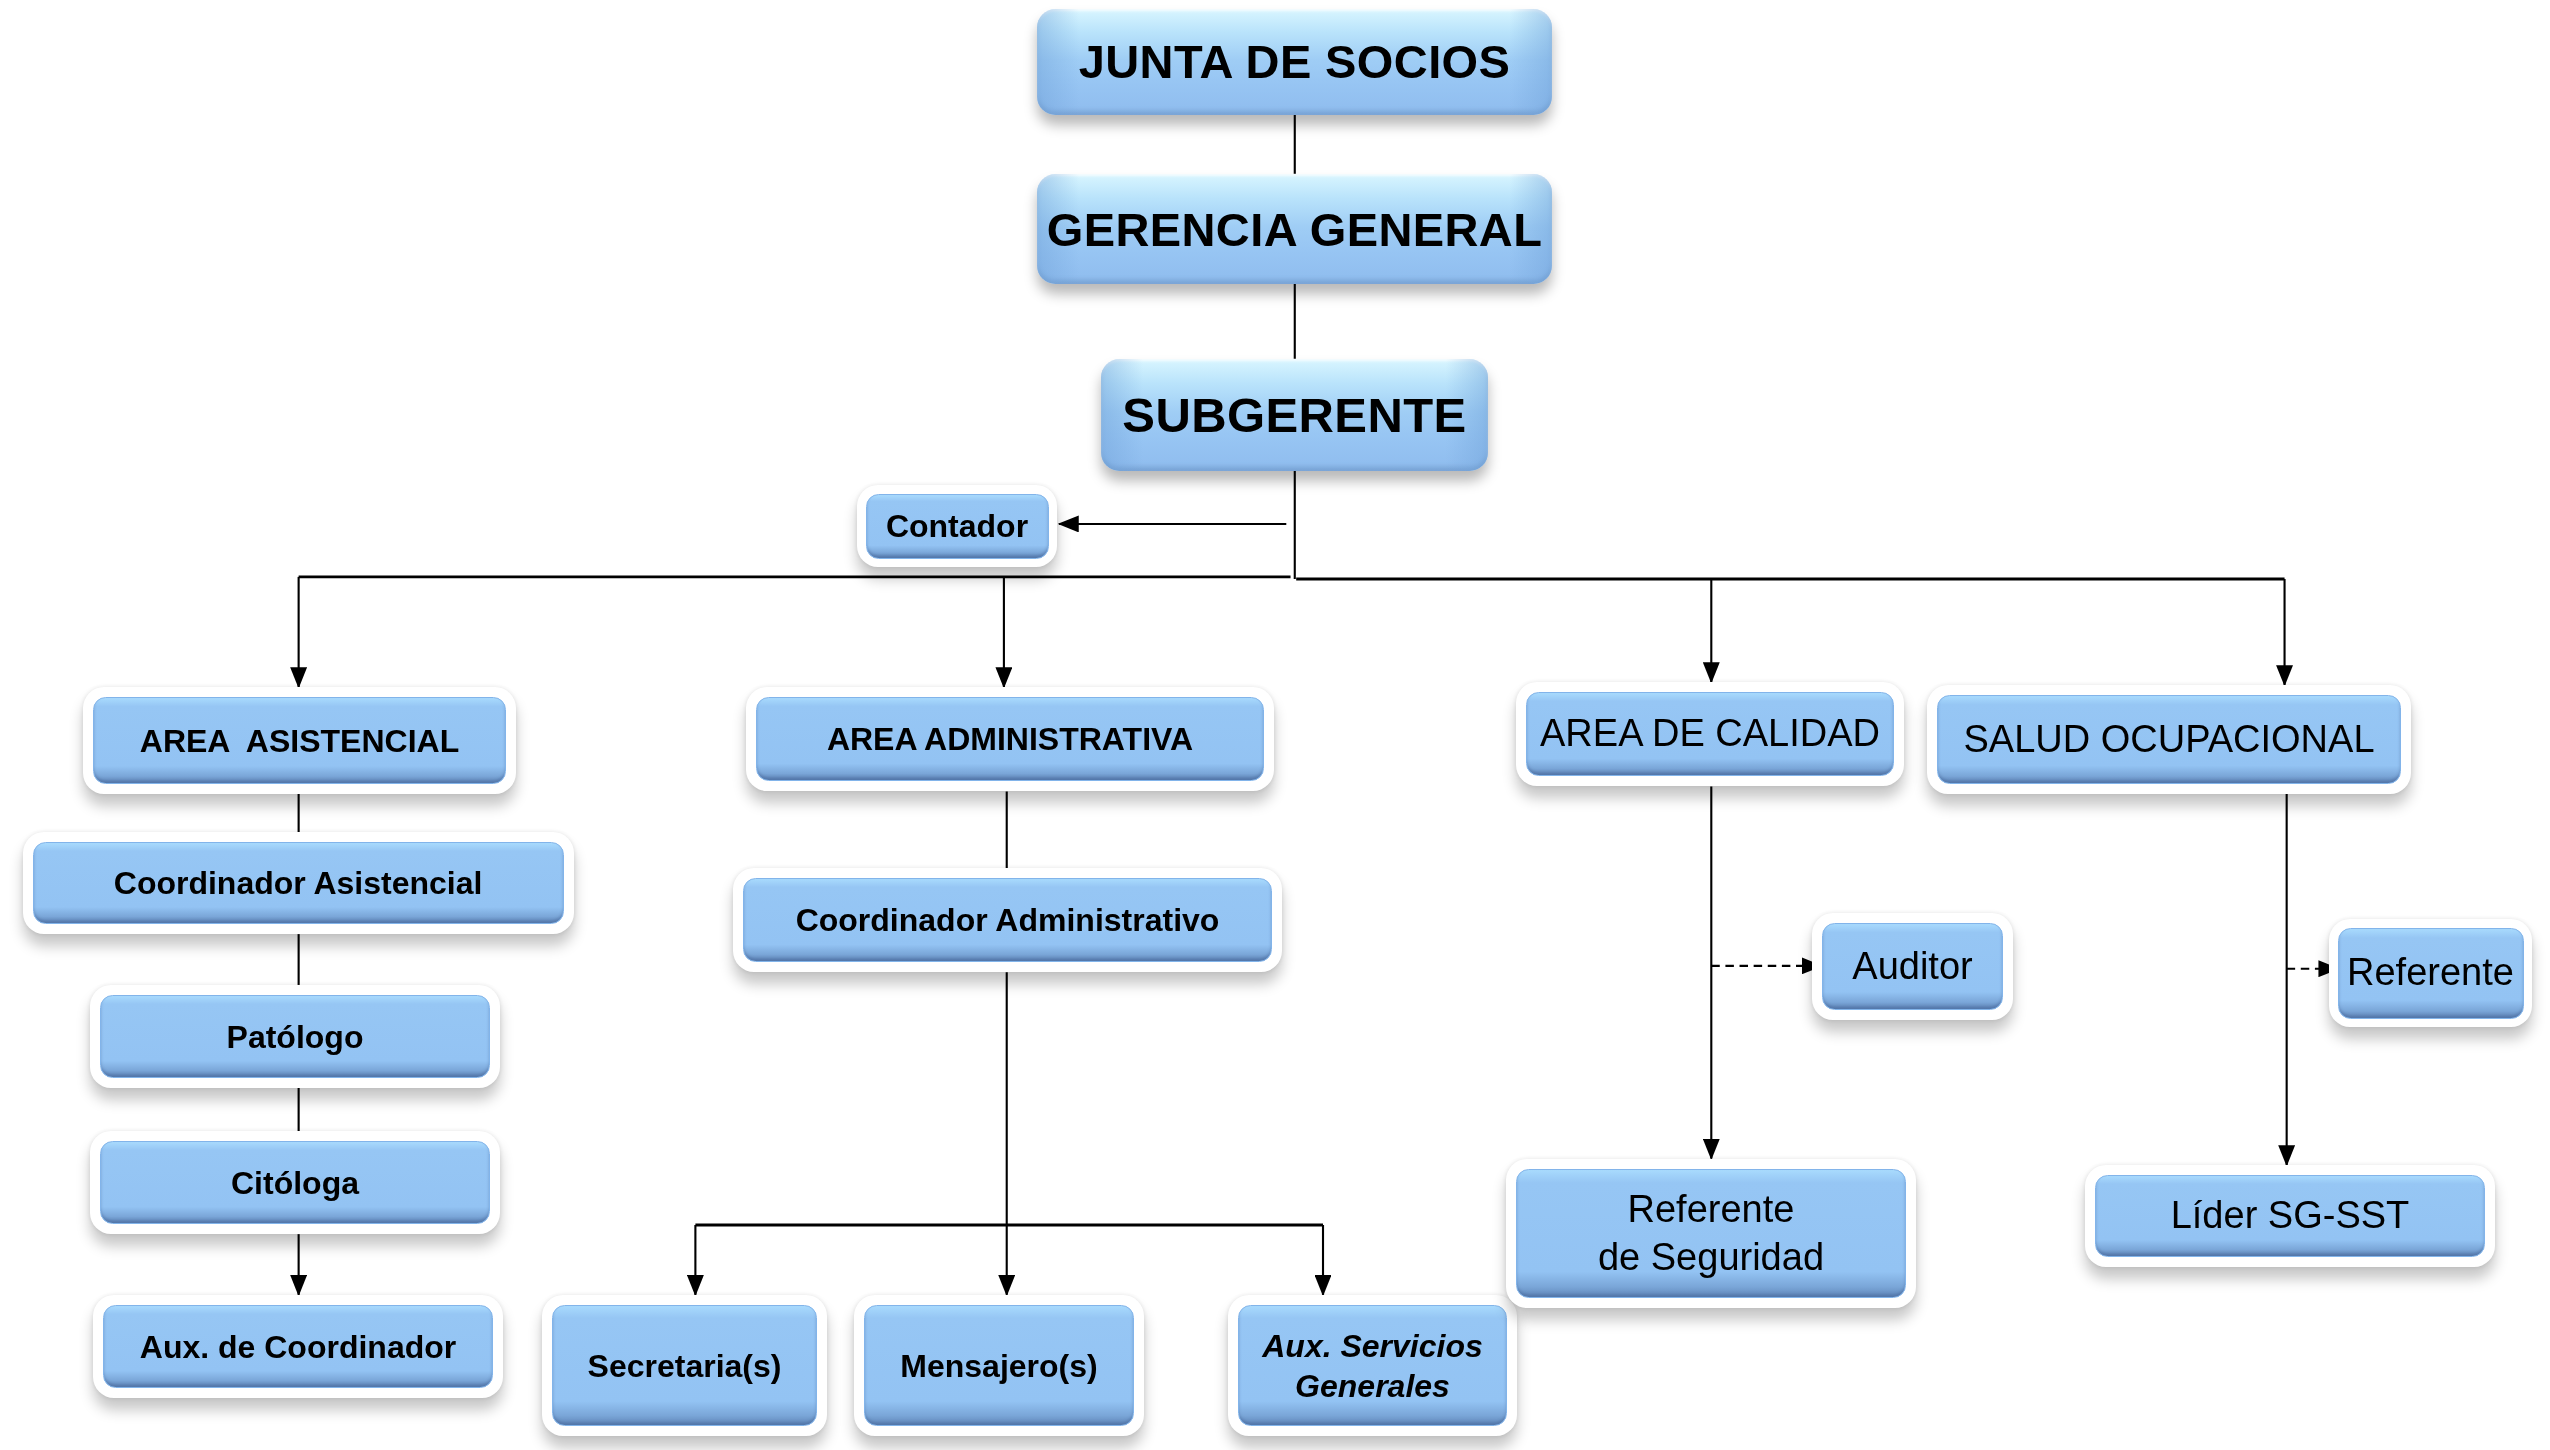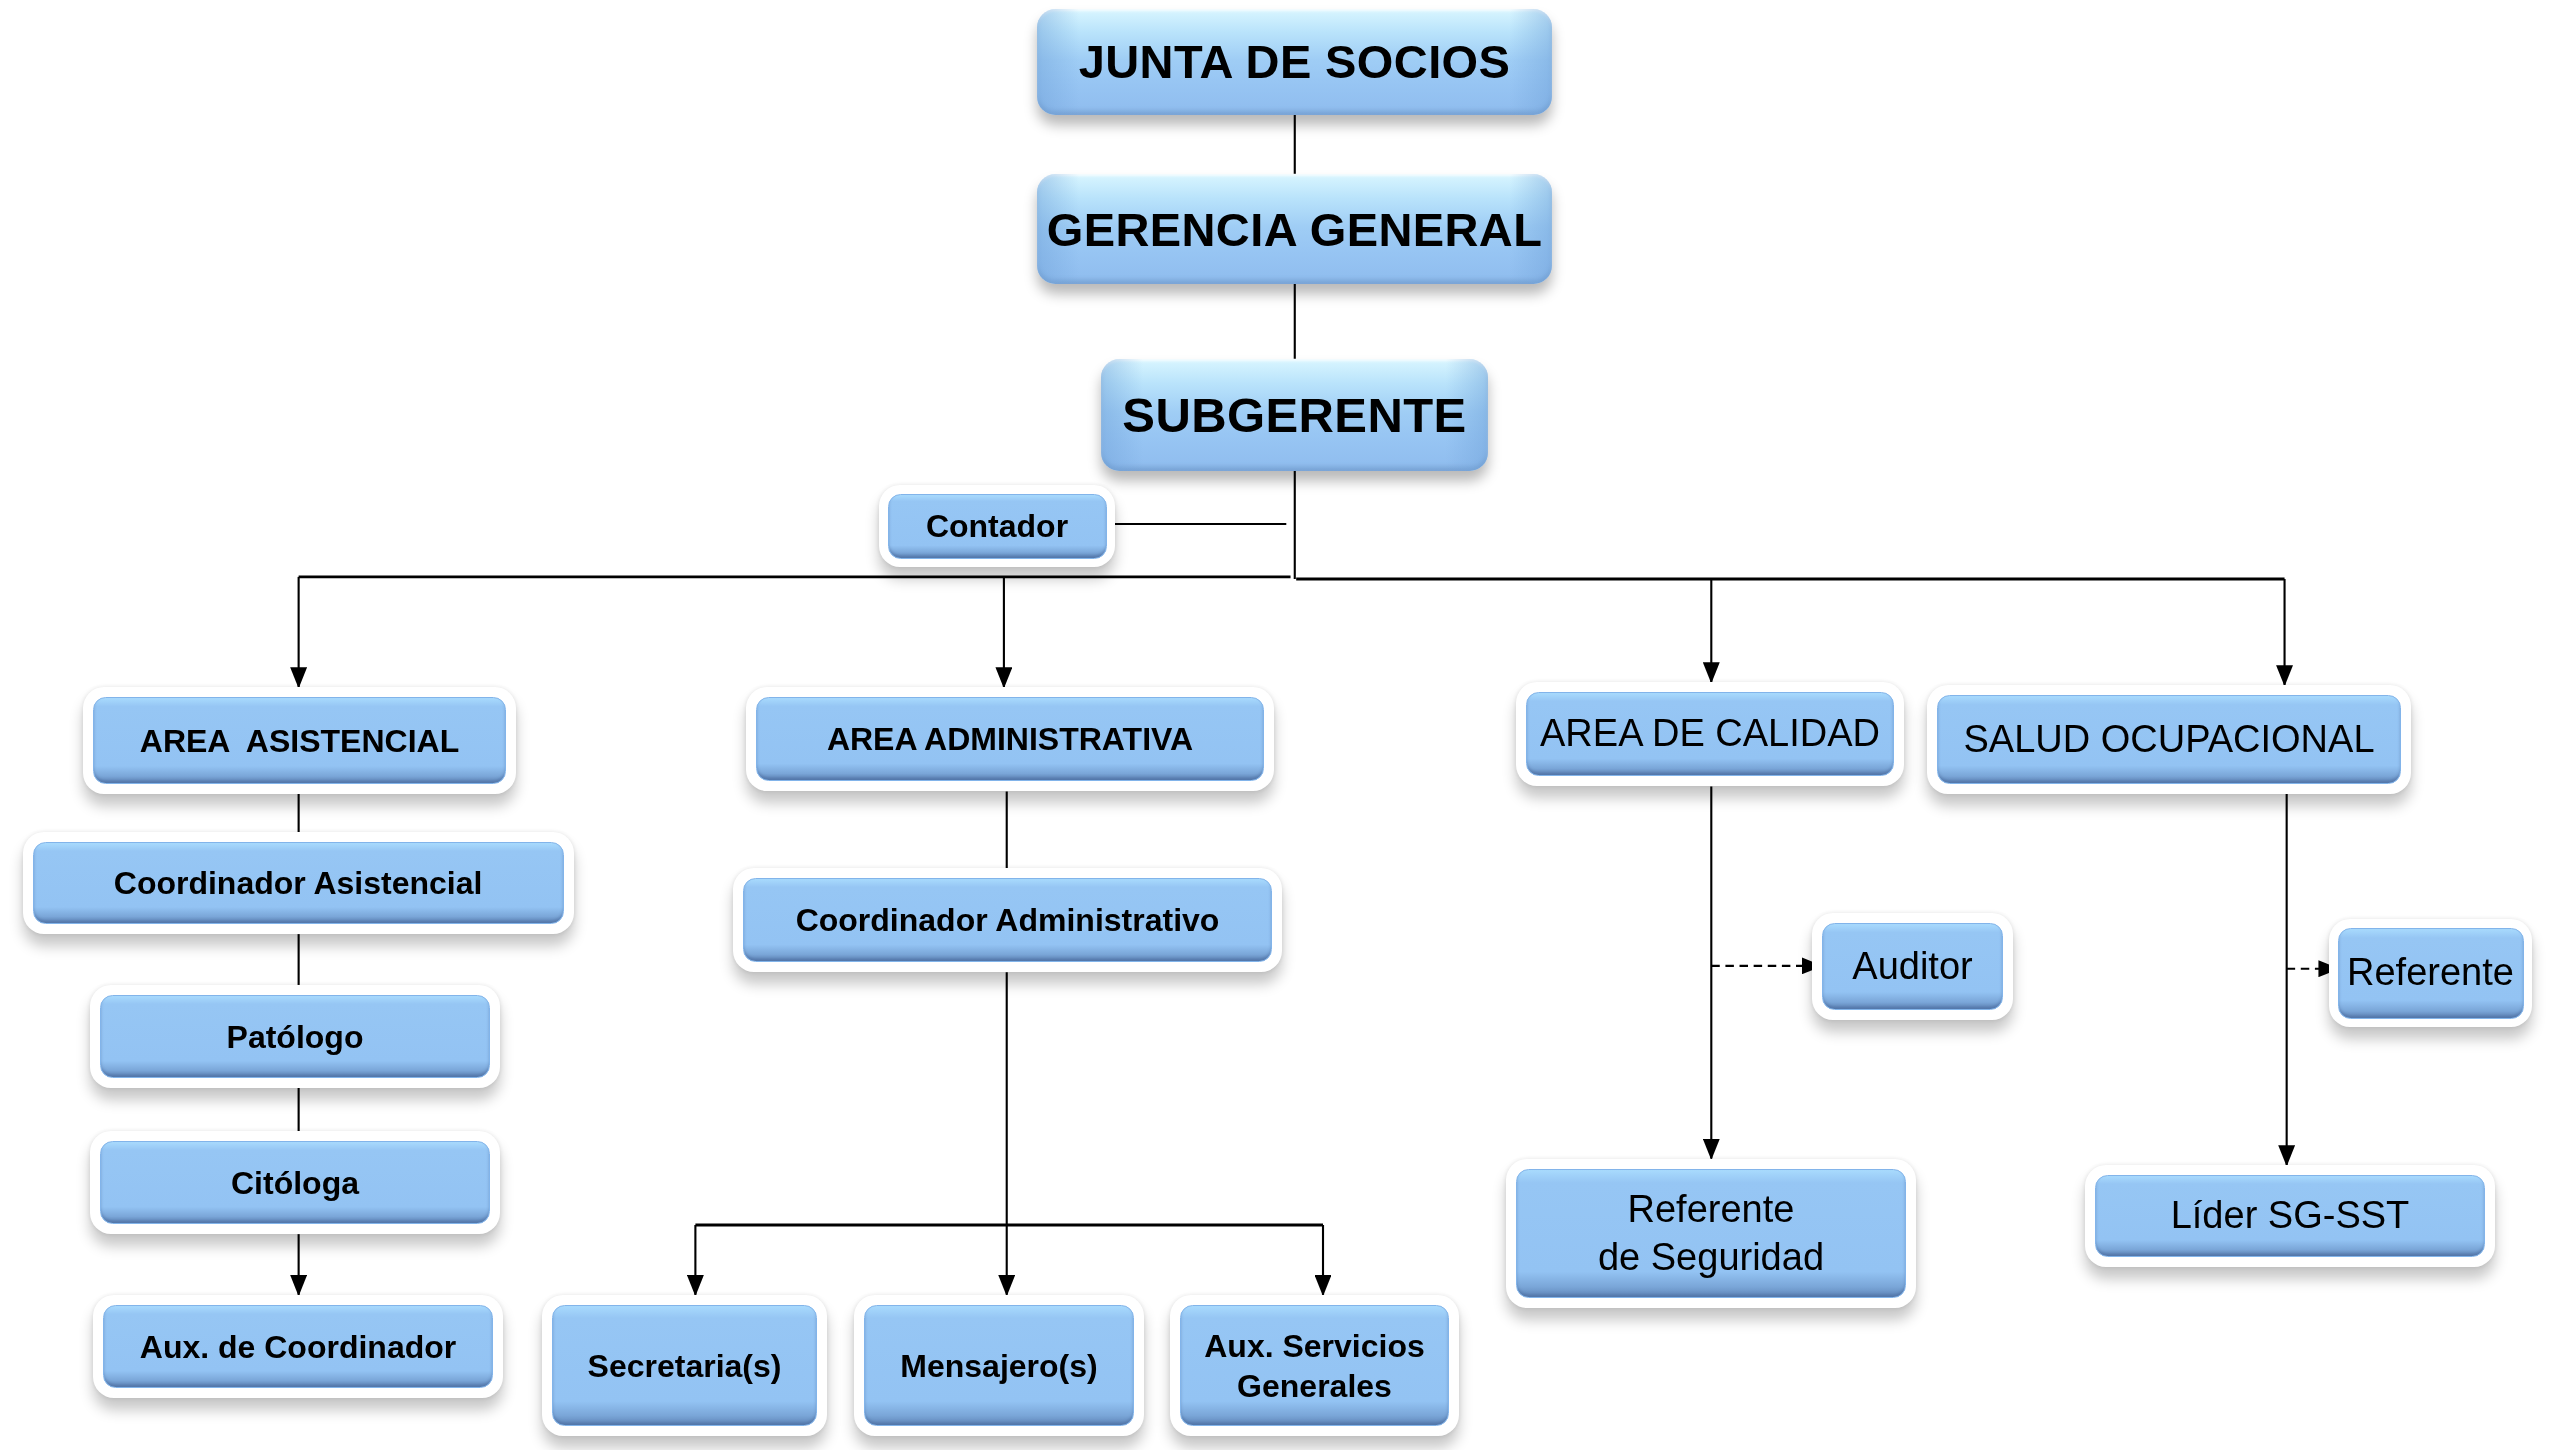--- a/index.html
+++ b/index.html
@@ -86,21 +86,21 @@
 <div class="node bevel" style="left:1037px; top:8.5px; width:515px; height:106px;">
   <span class="label">JUNTA DE SOCIOS</span>
 </div>
 <div class="node bevel" style="left:1037px; top:174px; width:515px; height:110px;">
   <span class="label">GERENCIA GENERAL</span>
 </div>
 <div class="node bevel" style="left:1101px; top:359px; width:387px; height:112px;">
   <span class="label" style="font-size:49px;">SUBGERENTE</span>
 </div>
 
-<div class="node framed bold" style="left:879px; top:485px; width:236px; height:82px; padding:8.5px;">
+<div class="node framed bold" style="left:857px; top:485px; width:200px; height:82px; padding:8.5px;">
   <div class="inner">
       <span class="label">Contador</span>
     </div>
 </div>
 
 <div class="node framed bold" style="left:83px; top:687px; width:433px; height:107px;">
   <div class="inner">
       <span class="label" style="white-space:pre;">AREA  ASISTENCIAL</span>
     </div>
 </div>
@@ -138,21 +138,21 @@
 <div class="node framed bold" style="left:542px; top:1295px; width:285px; height:141px;">
   <div class="inner">
       <span class="label">Secretaria(s)</span>
     </div>
 </div>
 <div class="node framed bold" style="left:854px; top:1295px; width:290px; height:141px;">
   <div class="inner">
       <span class="label">Mensajero(s)</span>
     </div>
 </div>
-<div class="node framed bold" style="left:1170px; top:1295px; width:289px; height:141px;">
+<div class="node framed bold" style="left:1228px; top:1295px; width:289px; height:141px;font-style:italic;">
   <div class="inner" style="flex-direction:column;">
     <span class="label">Aux. Servicios</span>
     <span class="label">Generales</span>
   </div>
 </div>
 
 <div class="node framed regular" style="left:1516px; top:682px; width:388px; height:104px;">
   <div class="inner">
       <span class="label">AREA DE CALIDAD</span>
     </div>

